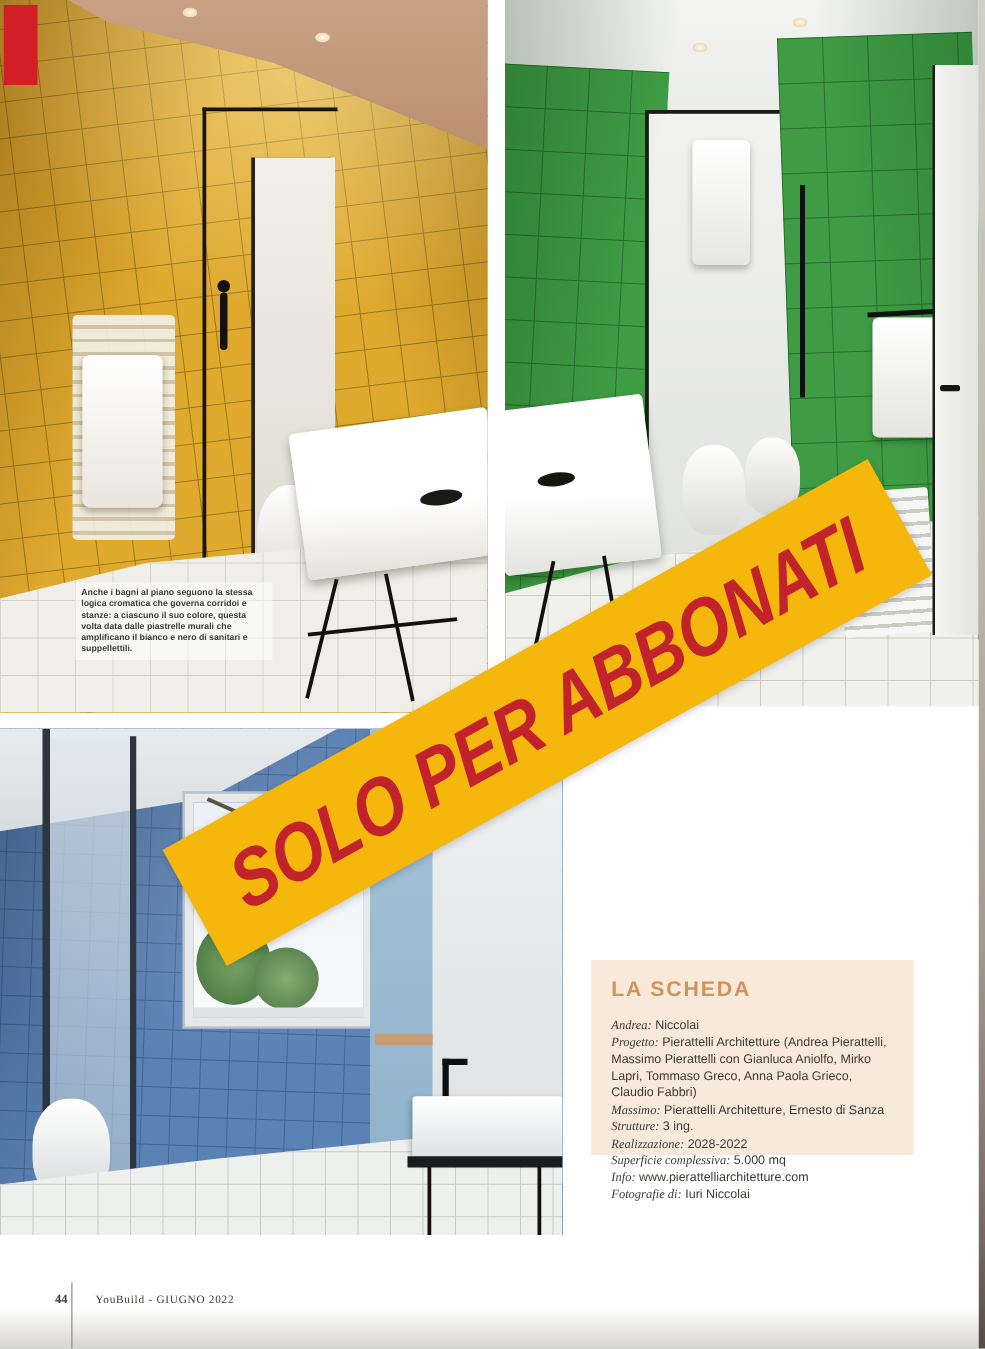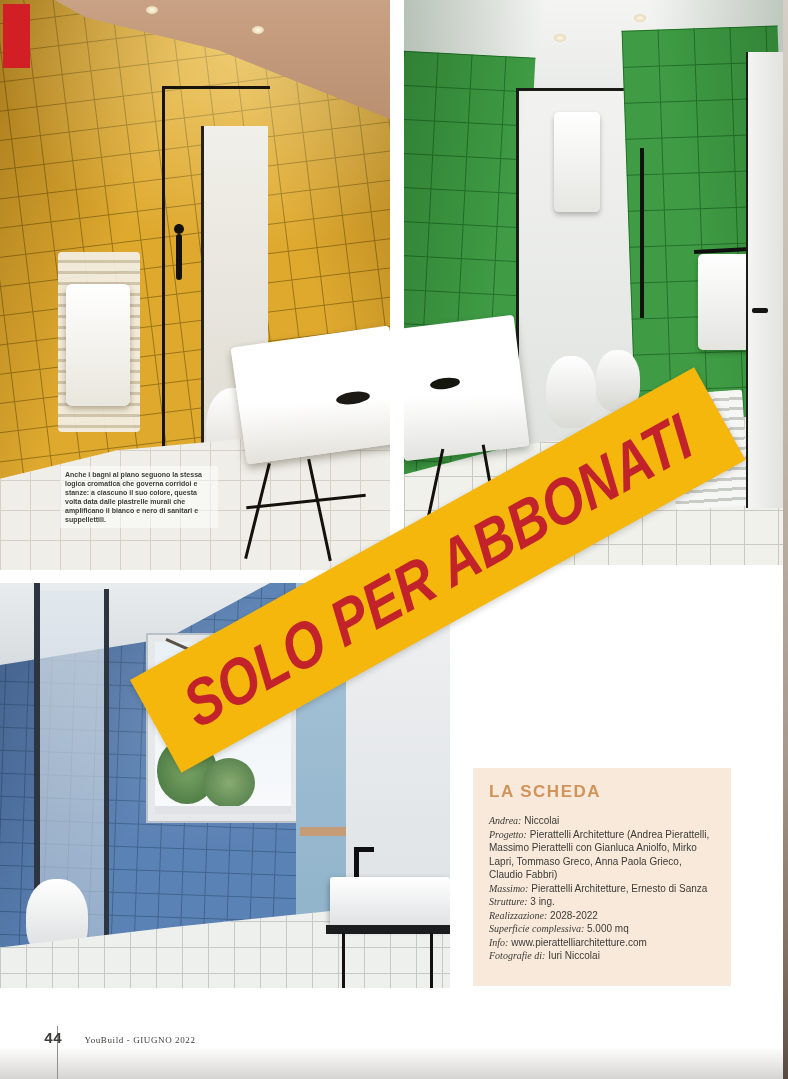--- a/index.html
+++ b/index.html
@@ -129,31 +129,31 @@
     left:0;top:0;width:100%;height:100%;clip-path:polygon(0 90%,38% 85%,100% 78%,100% 100%,0 100%);}
 
   
   .banner{position:absolute;left:130px;top:680px;width:645px;height:106px;background:var(--banner_yellow);
     transform:rotate(-29deg);transform-origin:top left;z-index:20;
     display:flex;align-items:center;justify-content:center;box-shadow:0 2px 6px rgba(0,0,0,.18);}
   .banner span{font-size:56px;font-weight:bold;font-style:italic;color:var(--banner_text_red);
     letter-spacing:0px;white-space:nowrap;transform:scale(.96,1.14) skewX(-4deg);}
 
   
-  .scheda{position:absolute;left:473px;top:768px;width:258px;height:218px;background:var(--scheda_bg);
+  .scheda{position:absolute;left:473px;top:768px;width:258px;height:156px;background:var(--scheda_bg);
     padding:14px 16px 10px;z-index:5;}
   .scheda h2{font-size:17px;font-weight:bold;letter-spacing:1.5px;color:var(--scheda_title);margin-bottom:12px;}
   .scheda p{font-size:10px;line-height:13.5px;color:#3b3b36;}
   .scheda p i{font-family:"Liberation Serif",serif;font-style:italic;}
 
   
   .curl{position:absolute;left:0;top:1048px;width:100%;height:31px;
     background:linear-gradient(180deg,#fdfdfc,#e6e5e3 60%,#d4d3d1);z-index:1;}
   .footer{position:absolute;left:44px;top:1029px;z-index:4;color:#3c3c38;}
-  .footer .num{font-family:Liberation Mono, monospace;font-size:15px;font-weight:bold;}
+  .footer .num{font-family:Liberation Serif, serif;font-size:10px;font-weight:bold;}
   .footer .journal{font-family:"Liberation Serif",serif;font-size:9px;letter-spacing:.6px;margin-left:18px;}
   .footer-rule{position:absolute;left:57px;top:1026px;width:1px;height:53px;background:#8f8f8c;z-index:4;}
   .page-edge{position:absolute;left:783px;top:0;width:5px;height:1079px;z-index:25;
     background:linear-gradient(180deg,#cfc9c0 0%,#bdb2a4 35%,#9c8d7f 70%,#6f5d4e 90%,#473a30 100%);opacity:.9;}
 </style>
 </head>
 <body>
 
 <div class="page">
 

